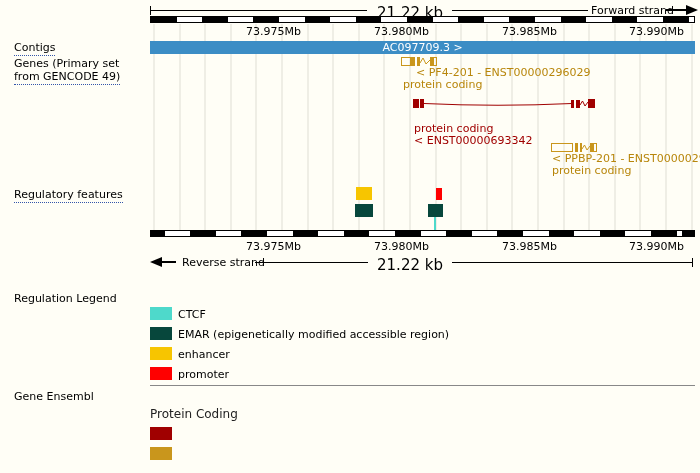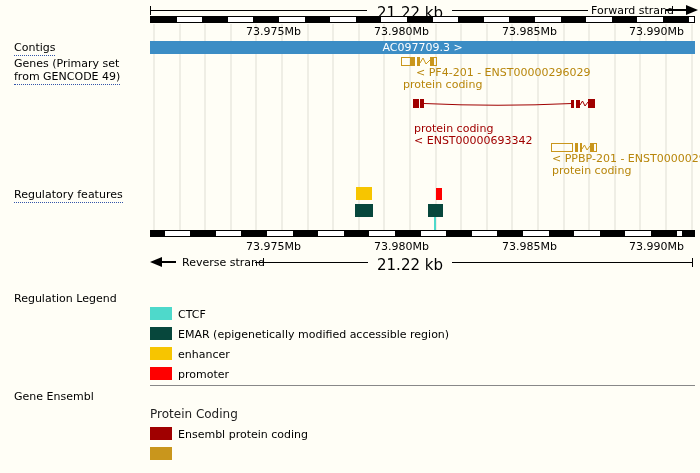--- a/index.html
+++ b/index.html
@@ -139,16 +139,15 @@
   <div class="abs legend-label" style="left:178px;top:328px;">EMAR (epigenetically modified accessible region)</div>
   <div class="abs swatch" style="left: 150px; top: 347px; background-color: rgb(247, 197, 0);"></div>
   <div class="abs legend-label" style="left:178px;top:348px;">enhancer</div>
   <div class="abs swatch" style="left: 150px; top: 367px; background-color: rgb(255, 0, 0);"></div>
   <div class="abs legend-label" style="left:178px;top:368px;">promoter</div>
 
   <div id="legend-divider" class="abs"></div>
 
   <div id="pc-heading" class="abs" style="left:150px;top:407px;">Protein Coding</div>
   <div class="abs swatch" style="left: 150px; top: 427px; background-color: rgb(160, 0, 0);"></div>
-  <div class="abs legend-label" style="left:178px;top:428px;">Ensembl protein coding</div>
   <div class="abs swatch" style="left: 150px; top: 447px; background-color: rgb(201, 150, 28);"></div>
 
 </div>
 
 </body></html>

